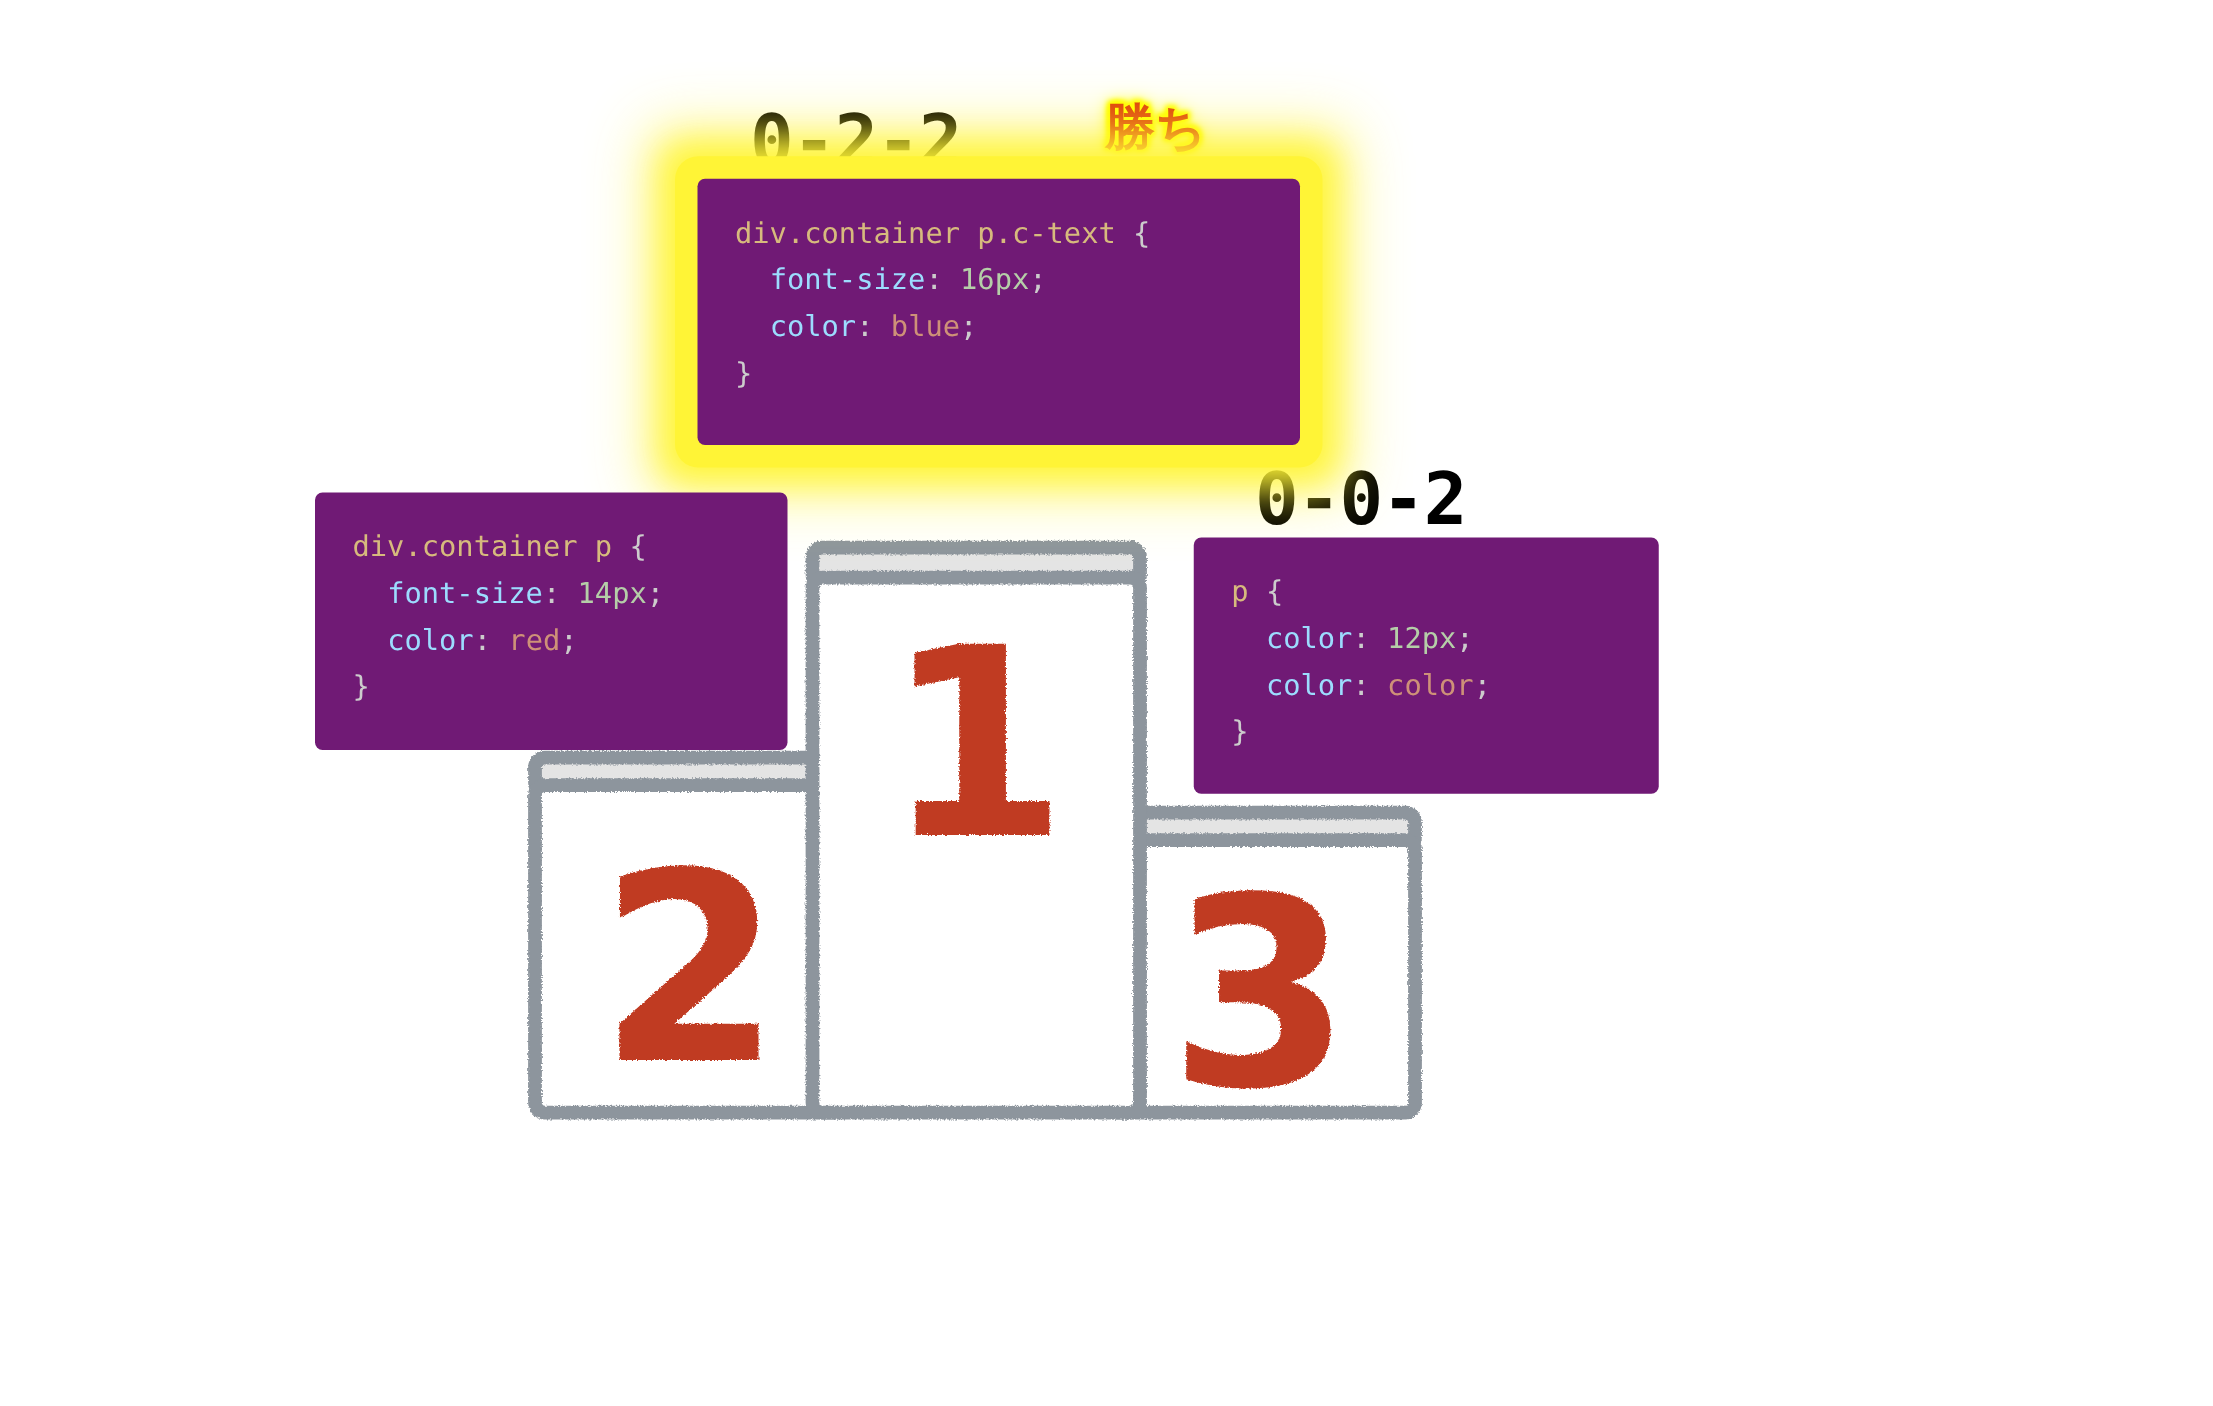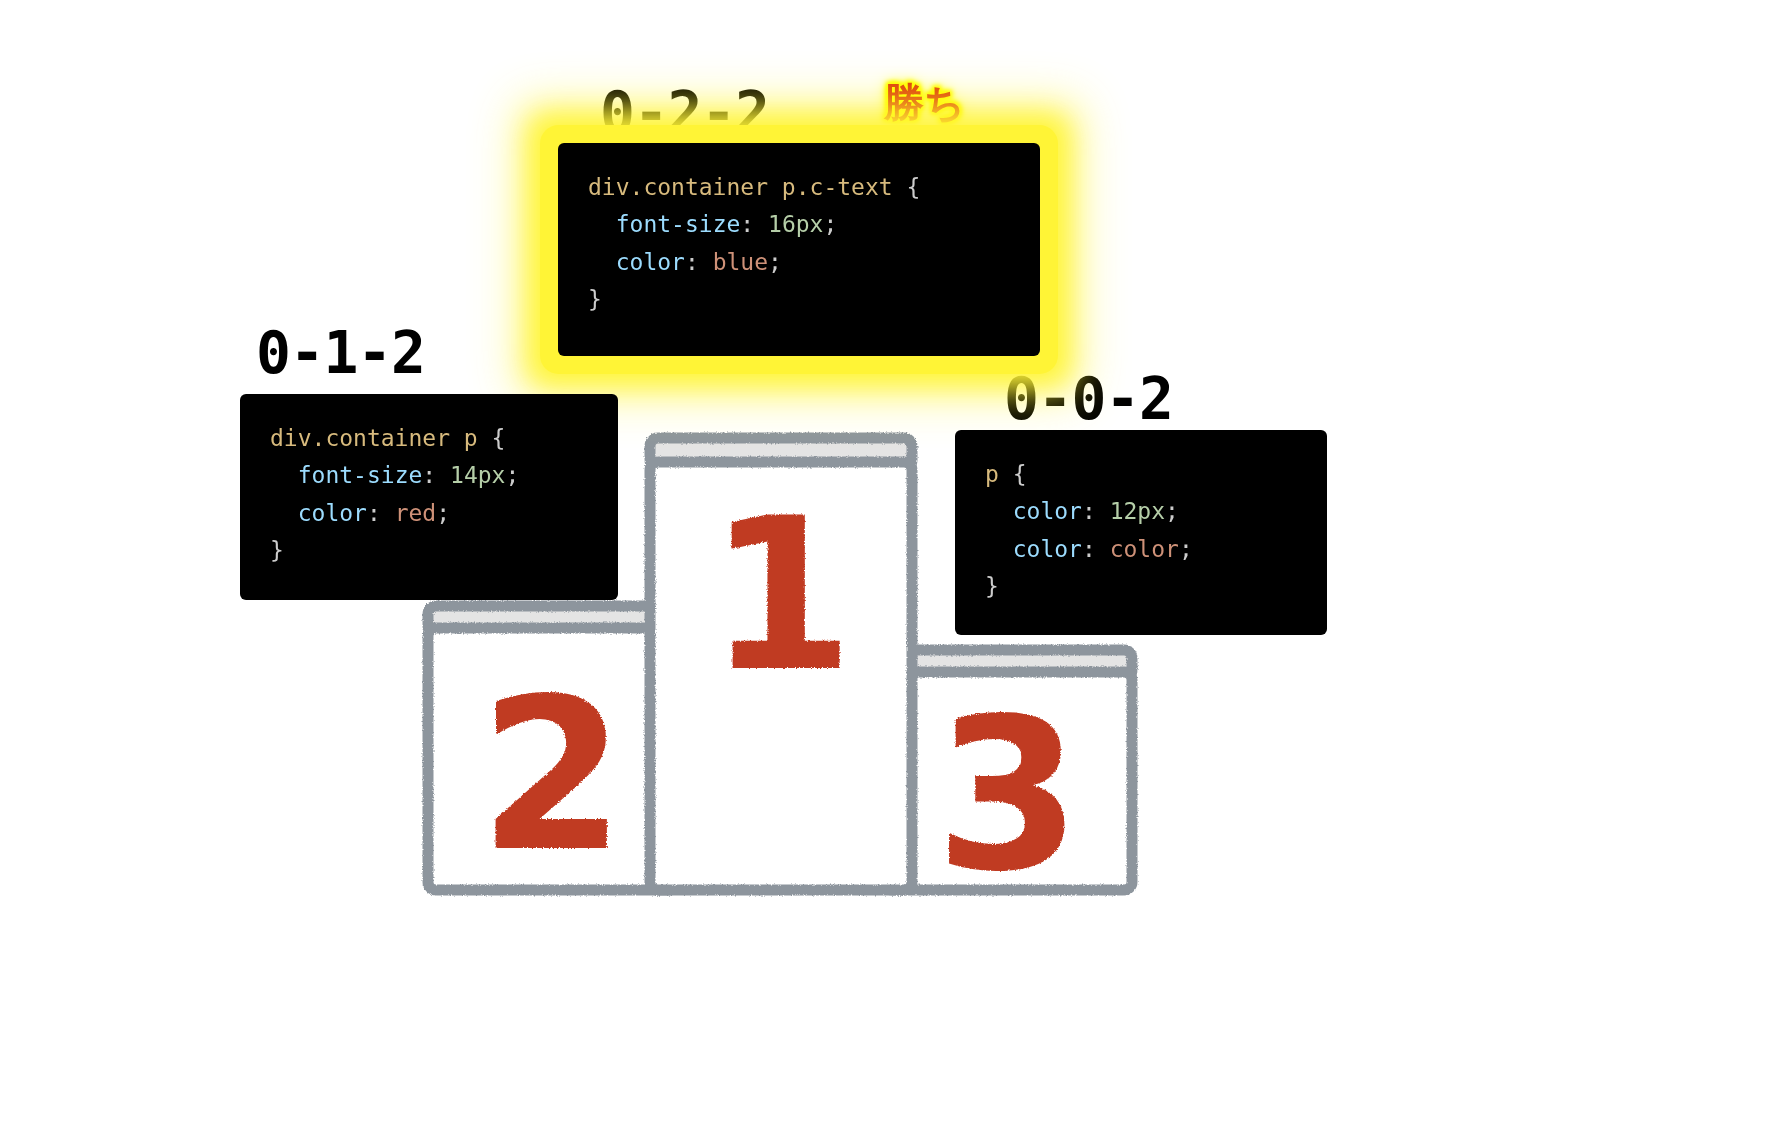--- a/index.html
+++ b/index.html
@@ -56,38 +56,38 @@
     left: 410px;
     top: 428px;
     width: 740px;
     height: 470px;
   }
   #podium svg { display: block; width: 100%; height: 100%; }
 
   
   .code-card {
     position: absolute;
-    background: #000000;
+    background: #701a75;
     border-radius: 6px;
     box-sizing: border-box;
     padding: 26px 30px;
     font-family: "DejaVu Sans Mono", "Liberation Mono", monospace;
     font-size: 23px;
     line-height: 1.62;
     white-space: pre;
     color: #d4d4d4;
   }
   .code-card.highlight {
     box-shadow:
       0 0 0 18px rgba(255,244,54,1),
       0 0 26px 30px rgba(255,244,54,0.95),
       0 0 44px 44px rgba(255,244,54,0.45);
   }
   #card-winner { left: 558px; top: 143px; width: 482px; height: 213px; z-index: 5; }
-  #card-second { left: 240px; top: 394px; width: 378px; height: 206px; z-index: 6; }
+  #card-second { left: 252px; top: 394px; width: 378px; height: 206px; z-index: 6; }
   #card-third  { left: 955px; top: 430px; width: 372px; height: 205px; z-index: 6; }
 
   
   .tok-sel   { color: #d7ba7d; }
   .tok-brace { color: #cccccc; }
   .tok-prop  { color: #9cdcfe; }
   .tok-punct { color: #cccccc; }
   .tok-num   { color: #b5cea8; }
   .tok-val   { color: #ce9178; }
 </style>
@@ -133,21 +133,20 @@
 
   <div class="spec-label" id="label-winner">0-2-2</div>
 
   <div id="win-text">勝ち</div>
 
   <div class="code-card highlight" id="card-winner"><span class="tok-sel">div.container p.c-text</span><span class="tok-brace"> {</span>
   <span class="tok-prop">font-size</span><span class="tok-punct">: </span><span class="tok-num">16px</span><span class="tok-punct">;</span>
   <span class="tok-prop">color</span><span class="tok-punct">: </span><span class="tok-val">blue</span><span class="tok-punct">;</span>
 <span class="tok-brace">}</span></div>
 
-  <div class="spec-label" id="label-second">0-1-2</div>
 
   <div class="code-card" id="card-second"><span class="tok-sel">div.container p</span><span class="tok-brace"> {</span>
   <span class="tok-prop">font-size</span><span class="tok-punct">: </span><span class="tok-num">14px</span><span class="tok-punct">;</span>
   <span class="tok-prop">color</span><span class="tok-punct">: </span><span class="tok-val">red</span><span class="tok-punct">;</span>
 <span class="tok-brace">}</span></div>
 
   <div class="spec-label" id="label-third">0-0-2</div>
 
   <div class="code-card" id="card-third"><span class="tok-sel">p</span><span class="tok-brace"> {</span>
   <span class="tok-prop">color</span><span class="tok-punct">: </span><span class="tok-num">12px</span><span class="tok-punct">;</span>

